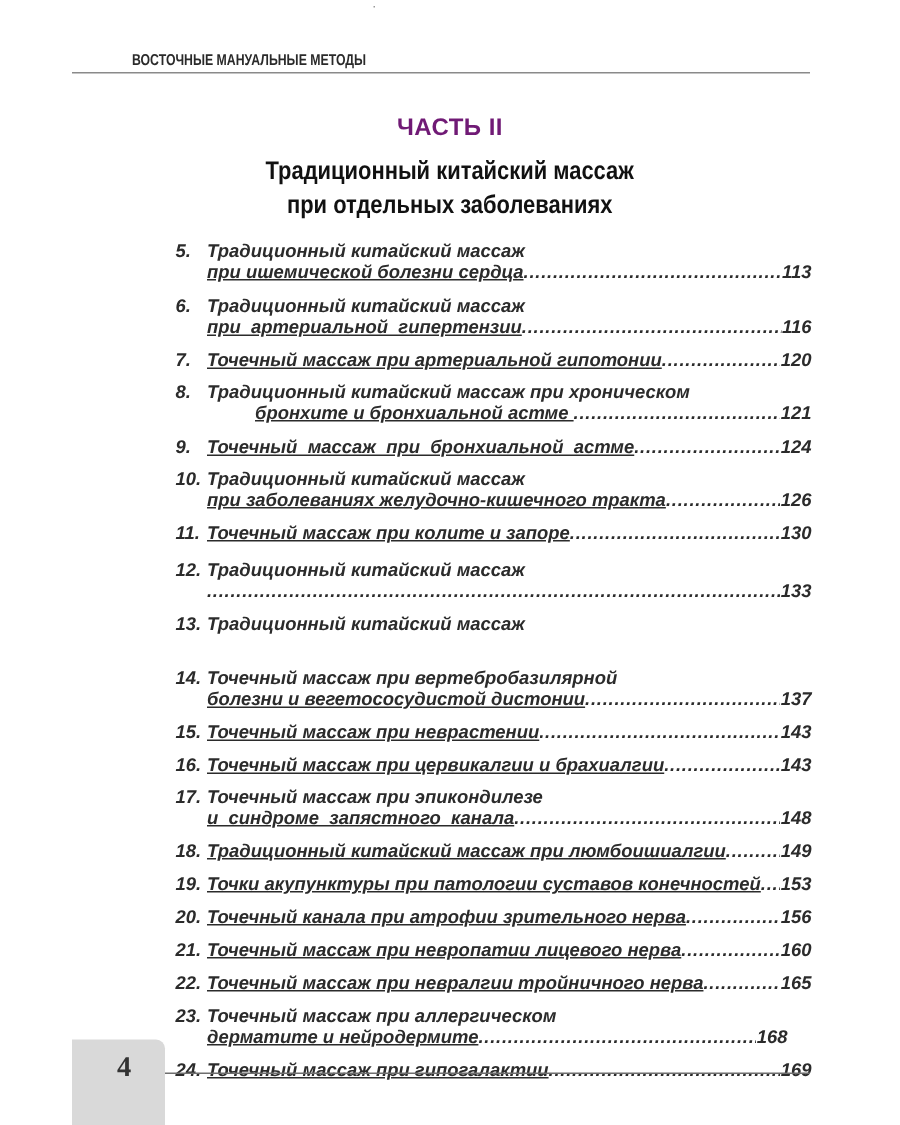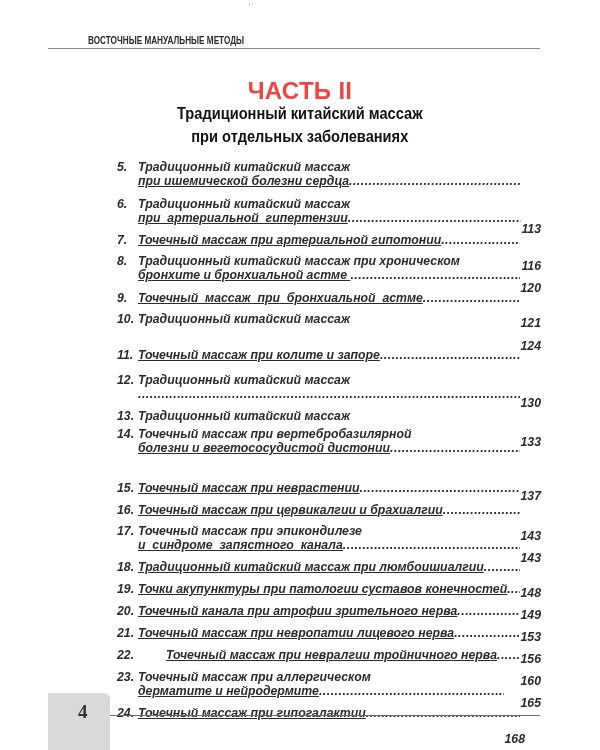--- a/index.html
+++ b/index.html
@@ -4,34 +4,34 @@
 <style>
   html, body { margin: 0; padding: 0; background: #ffffff; }
   body { width: 600px; height: 750px; position: relative; overflow: hidden;
          font-family: "Liberation Sans", sans-serif; color: #1a1a1a; }
   .dot-top { position: absolute; left: 249px; top: 4px; width: 1px; height: 1px; background: #999; }
   .running-head { position: absolute; left: 88px; top: 34px;
          font-family: "Liberation Sans", sans-serif; font-weight: bold; font-size: 10.5px;
          letter-spacing: 0; color: #2a2a2a; transform: scaleX(0.78); transform-origin: left top; white-space: nowrap; }
   .head-rule { position: absolute; left: 48px; top: 48px; width: 492px; height: 1px; background: #8a8a8a; }
   .part-title { position: absolute; left: 0; width: 600px; top: 77px; text-align: center;
-         font-family: "Liberation Sans", sans-serif; font-weight: bold; font-size: 24px; color: #ef4444; letter-spacing: 0.3px; }
+         font-family: "Liberation Sans", sans-serif; font-weight: bold; font-size: 16px; color: #701a75; letter-spacing: 0.3px; }
   .subtitle { position: absolute; left: 0; width: 600px; top: 102px; text-align: center;
          font-family: "Liberation Sans", sans-serif; font-weight: bold; font-size: 17px; line-height: 23px; color: #111; }
   .subtitle .inner { display: inline-block; transform: scaleX(0.86); transform-origin: center top; }
   .toc { position: absolute; left: 117px; top: 160px; width: 424px; }
   .entry { position: relative; font-style: italic; font-weight: bold; font-size: 12.3px;
            line-height: 14px; color: #2b2b2b; }
   .entry .num { position: absolute; left: 0; top: 0; width: 21px; }
   .entry .line { display: block; margin-left: 21px; white-space: nowrap; overflow: hidden; }
   .entry .last { display: flex; margin-left: 21px; white-space: nowrap; }
   .entry .last .t { flex: 0 0 auto; text-decoration: underline; }
   .entry .last .dots { flex: 1 1 auto; overflow: hidden; white-space: nowrap; letter-spacing: 0.5px; }
   .entry .last .dots::before { content: "................................................................................................................................................................"; }
-  .entry .last .pg { flex: 0 0 auto; margin-top: 48px; }
+  .entry .last .pg { flex: 0 0 auto; }
   .tab { position: absolute; left: 48px; top: 693px; width: 62px; height: 57px; background: #d9d9d9;
          border-top-right-radius: 6px; }
   .page-num { position: absolute; left: 78px; top: 701px; font-family: "Liberation Serif", serif;
          font-weight: bold; font-size: 19px; color: #333; }
   .foot-rule { position: absolute; left: 110px; top: 715px; width: 430px; height: 1px; background: #6f6f6f; }
 </style>
 </head>
 <body>
 
 <div class="dot-top"></div>
@@ -71,36 +71,41 @@
       <span class="last">
         <span class="t" style="white-space: pre;">Точечный массаж при артериальной гипотонии</span>
         <span class="dots"></span>
         <span class="pg">120</span>
       </span>
     </div>
     <div class="entry" style="position: absolute; left: 0px; right: 0px; top: 94px;">
       <span class="num">8.</span>
       <span class="line">Традиционный китайский массаж при хроническом</span>
       <span class="last">
-        <span class="t" style="white-space: pre;">бронхите и бронхиальной астме </span>
+        <span class="t" style="white-space: pre; margin-left: 32px;">бронхите и бронхиальной астме </span>
         <span class="dots"></span>
         <span class="pg">121</span>
       </span>
     </div>
     <div class="entry" style="position: absolute; left: 0px; right: 0px; top: 131px;">
       <span class="num">9.</span>
       <span class="last">
         <span class="t" style="white-space: pre;">Точечный  массаж  при  бронхиальной  астме</span>
         <span class="dots"></span>
         <span class="pg">124</span>
       </span>
     </div>
     <div class="entry" style="position: absolute; left: 0px; right: 0px; top: 152px;">
       <span class="num">10.</span>
       <span class="line">Традиционный китайский массаж</span>
+      <span class="last">
+        <span class="t" style="white-space: pre;">при заболеваниях желудочно-кишечного тракта</span>
+        <span class="dots"></span>
+        <span class="pg">126</span>
+      </span>
     </div>
     <div class="entry" style="position: absolute; left: 0px; right: 0px; top: 188px;">
       <span class="num">11.</span>
       <span class="last">
         <span class="t" style="white-space: pre;">Точечный массаж при колите и запоре</span>
         <span class="dots"></span>
         <span class="pg">130</span>
       </span>
     </div>
     <div class="entry" style="position: absolute; left: 0px; right: 0px; top: 213px;">
@@ -108,21 +113,21 @@
       <span class="line">Традиционный китайский массаж</span>
       <span class="last">
         <span class="dots"></span>
         <span class="pg">133</span>
       </span>
     </div>
     <div class="entry" style="position: absolute; left: 0px; right: 0px; top: 249px;">
       <span class="num">13.</span>
       <span class="line">Традиционный китайский массаж</span>
     </div>
-    <div class="entry" style="position: absolute; left: 0px; right: 0px; top: 267px;">
+    <div class="entry" style="position: absolute; left: 0px; right: 0px; top: 285px;">
       <span class="num">14.</span>
       <span class="line">Точечный массаж при вертебробазилярной</span>
       <span class="last">
         <span class="t" style="white-space: pre;">болезни и вегетососудистой дистонии</span>
         <span class="dots"></span>
         <span class="pg">137</span>
       </span>
     </div>
     <div class="entry" style="position: absolute; left: 0px; right: 0px; top: 321px;">
       <span class="num">15.</span>
@@ -177,21 +182,21 @@
       <span class="num">21.</span>
       <span class="last">
         <span class="t" style="white-space: pre;">Точечный массаж при невропатии лицевого нерва</span>
         <span class="dots"></span>
         <span class="pg">160</span>
       </span>
     </div>
     <div class="entry" style="position: absolute; left: 0px; right: 0px; top: 488px;">
       <span class="num">22.</span>
       <span class="last">
-        <span class="t" style="white-space: pre; margin-left: 28px;">Точечный массаж при невралгии тройничного нерва</span>
+        <span class="t" style="white-space: pre;">Точечный массаж при невралгии тройничного нерва</span>
         <span class="dots"></span>
         <span class="pg">165</span>
       </span>
     </div>
     <div class="entry" style="position: absolute; left: 0px; right: 16px; top: 510px;">
       <span class="num">23.</span>
       <span class="line">Точечный массаж при аллергическом</span>
       <span class="last">
         <span class="t" style="white-space: pre;">дерматите и нейродермите</span>
         <span class="dots"></span>

